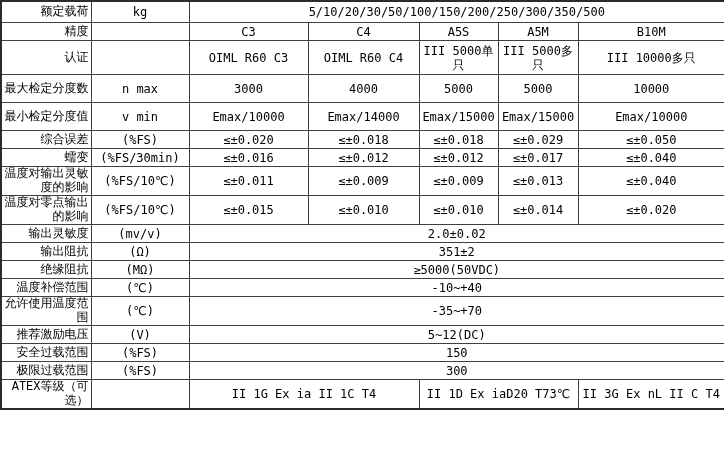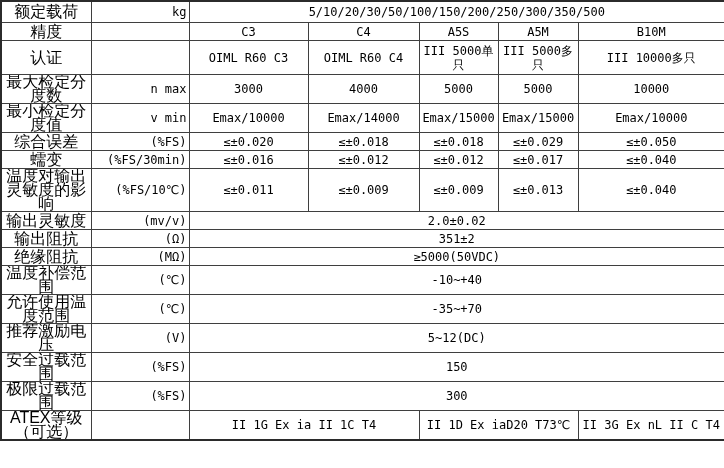--- a/index.html
+++ b/index.html
@@ -24,26 +24,26 @@
   }
   table.spec td {
     border: 1px solid #3f3f3f;
     padding: 0 2px;
     vertical-align: middle;
     line-height: 14px;
     overflow: hidden;
     word-break: break-all;
   }
   td.lbl {
+    text-align: right;
+    font-family: Liberation Mono, monospace;
+    font-size: 12px;
+  }
+  td.unit {
     text-align: center;
-    font-family: Liberation Sans, sans-serif;
-    font-size: 16px;
-  }
-  td.unit {
-    text-align: right;
   }
   td.val {
     text-align: center;
   }
   
   tr.h22 td { height: 20px; }
   tr.h18 td { height: 17px; }
   tr.h35 td { height: 33px; }
   tr.h29 td { height: 27px; }
   tr.h30 td { height: 28px; margin-top: 12px; }
@@ -132,20 +132,29 @@
   <tr class="h30">
     <td class="lbl">温度对输出灵敏度的影响</td>
     <td class="unit">(%FS/10℃)</td>
     <td class="val">≤±0.011</td>
     <td class="val">≤±0.009</td>
     <td class="val">≤±0.009</td>
     <td class="val">≤±0.013</td>
     <td class="val">≤±0.040</td>
   </tr>
 
+  <tr class="h30">
+    <td class="lbl">温度对零点输出的影响</td>
+    <td class="unit">(%FS/10℃)</td>
+    <td class="val">≤±0.015</td>
+    <td class="val">≤±0.010</td>
+    <td class="val">≤±0.010</td>
+    <td class="val">≤±0.014</td>
+    <td class="val">≤±0.020</td>
+  </tr>
 
   <tr class="h18">
     <td class="lbl">输出灵敏度</td>
     <td class="unit">(mv/v)</td>
     <td class="val" colspan="5">2.0±0.02</td>
   </tr>
 
 
   <tr class="h18">
     <td class="lbl">输出阻抗</td>

